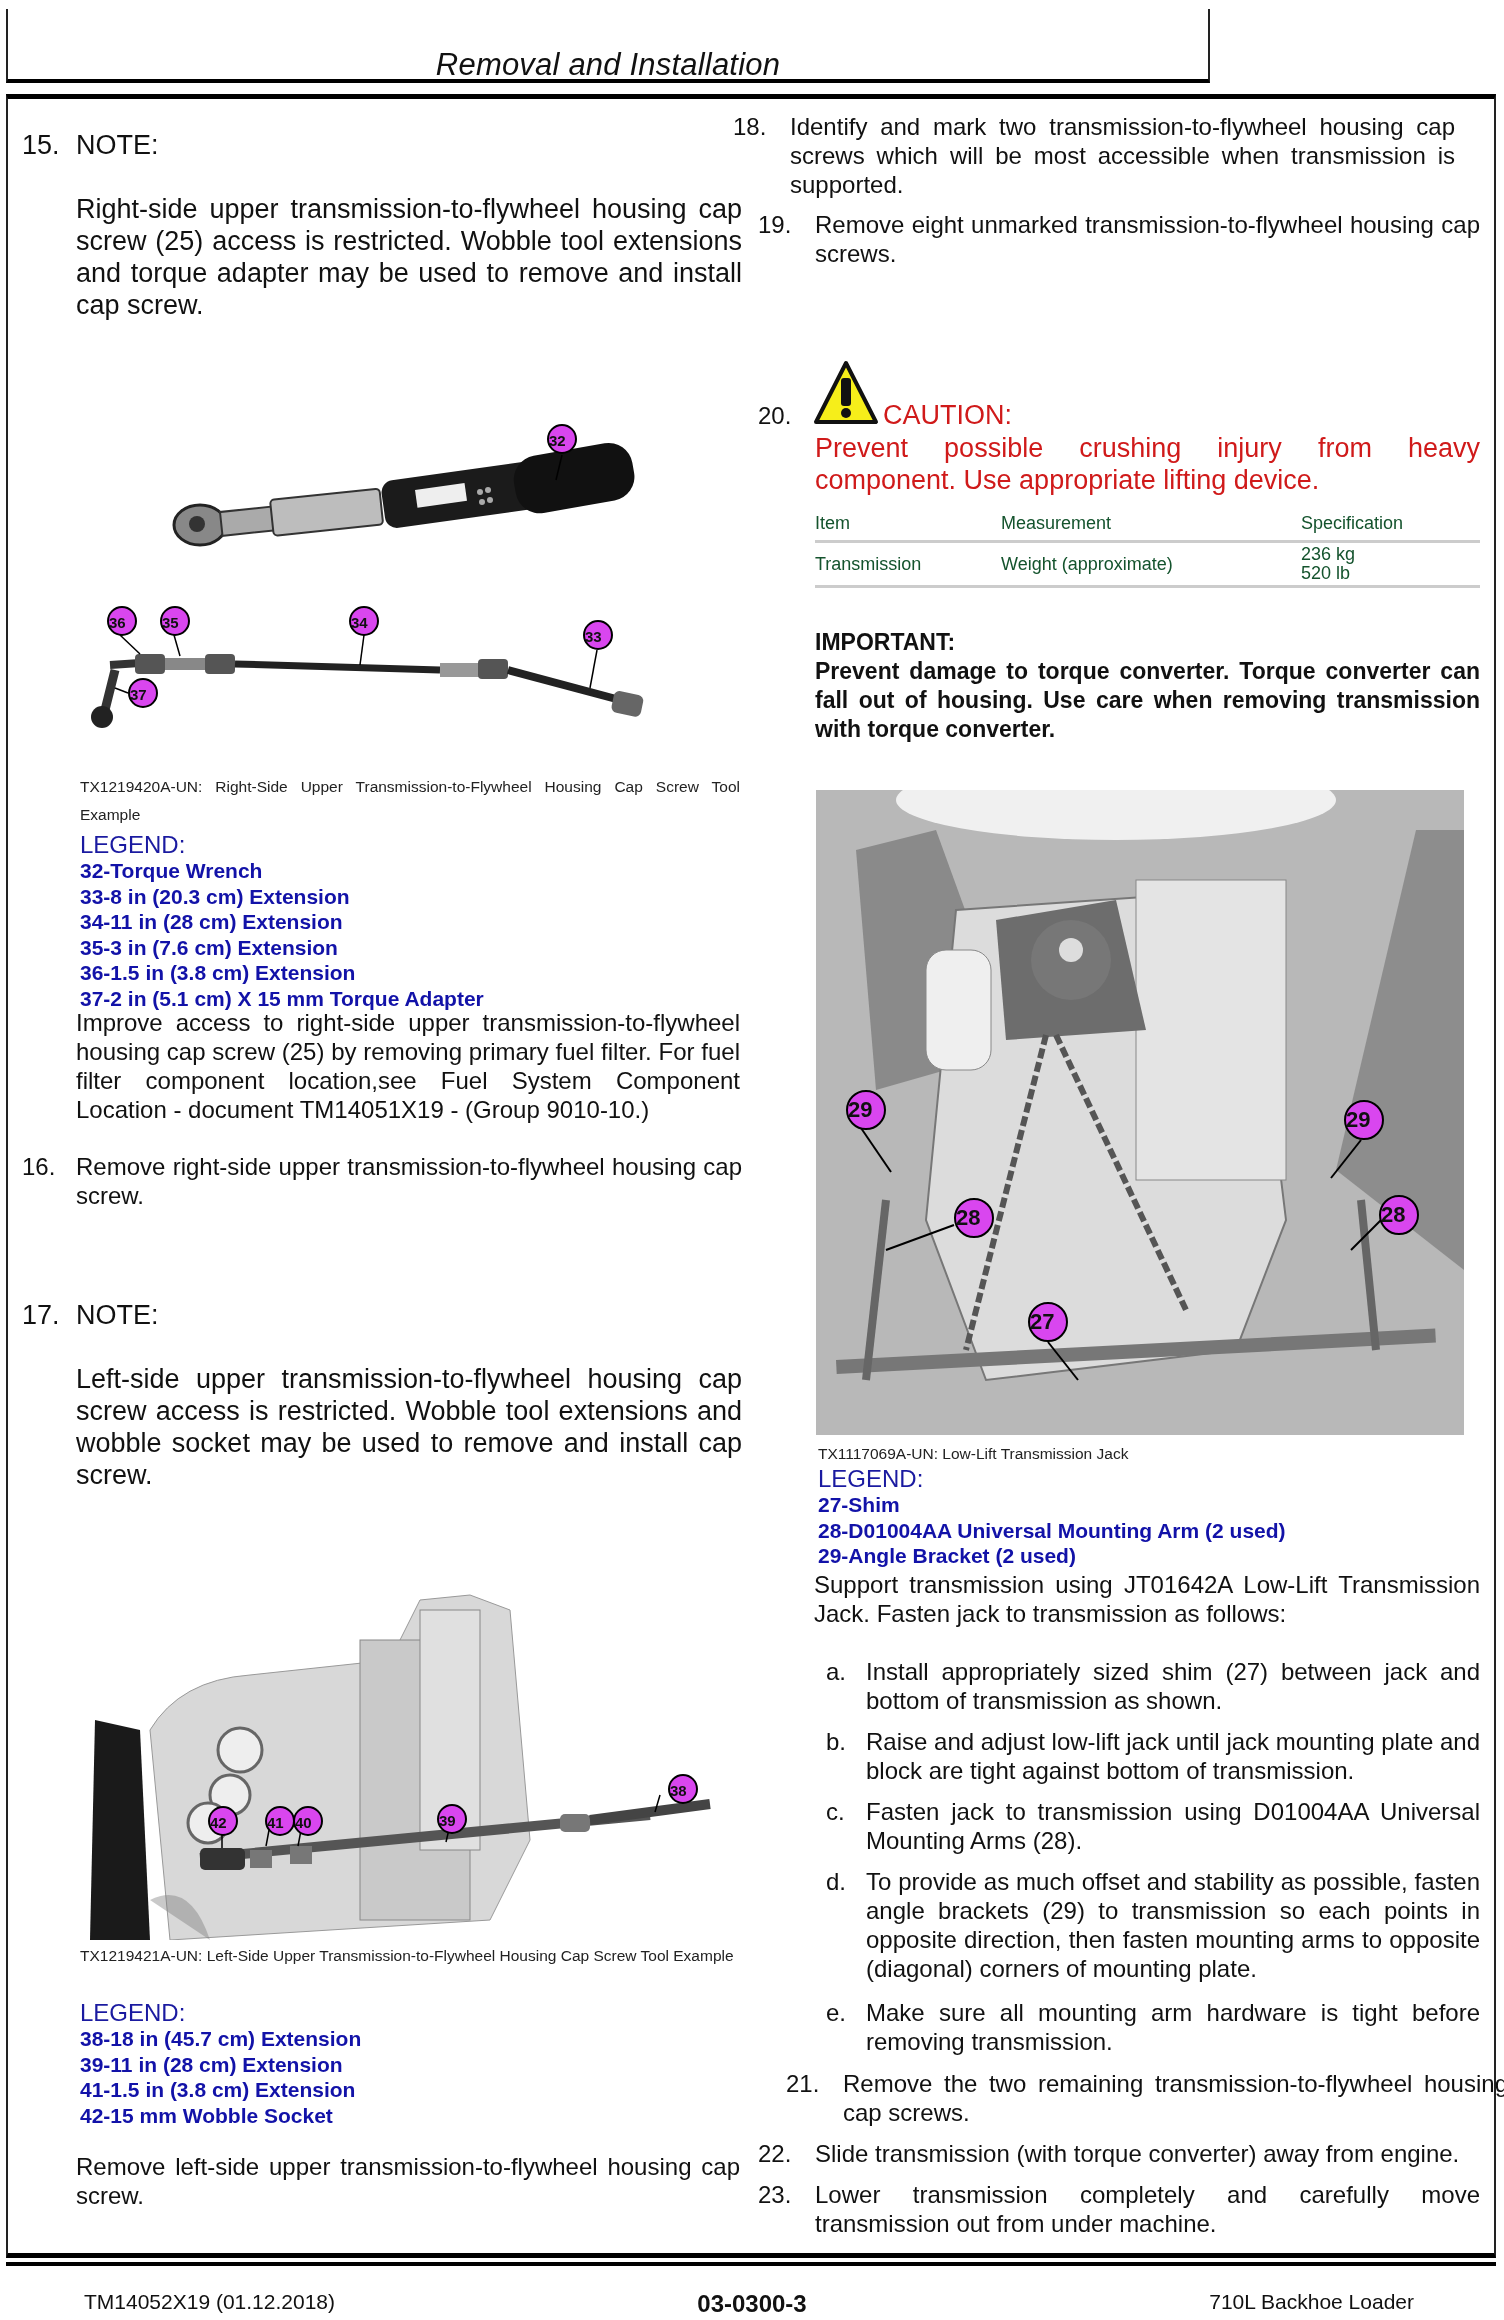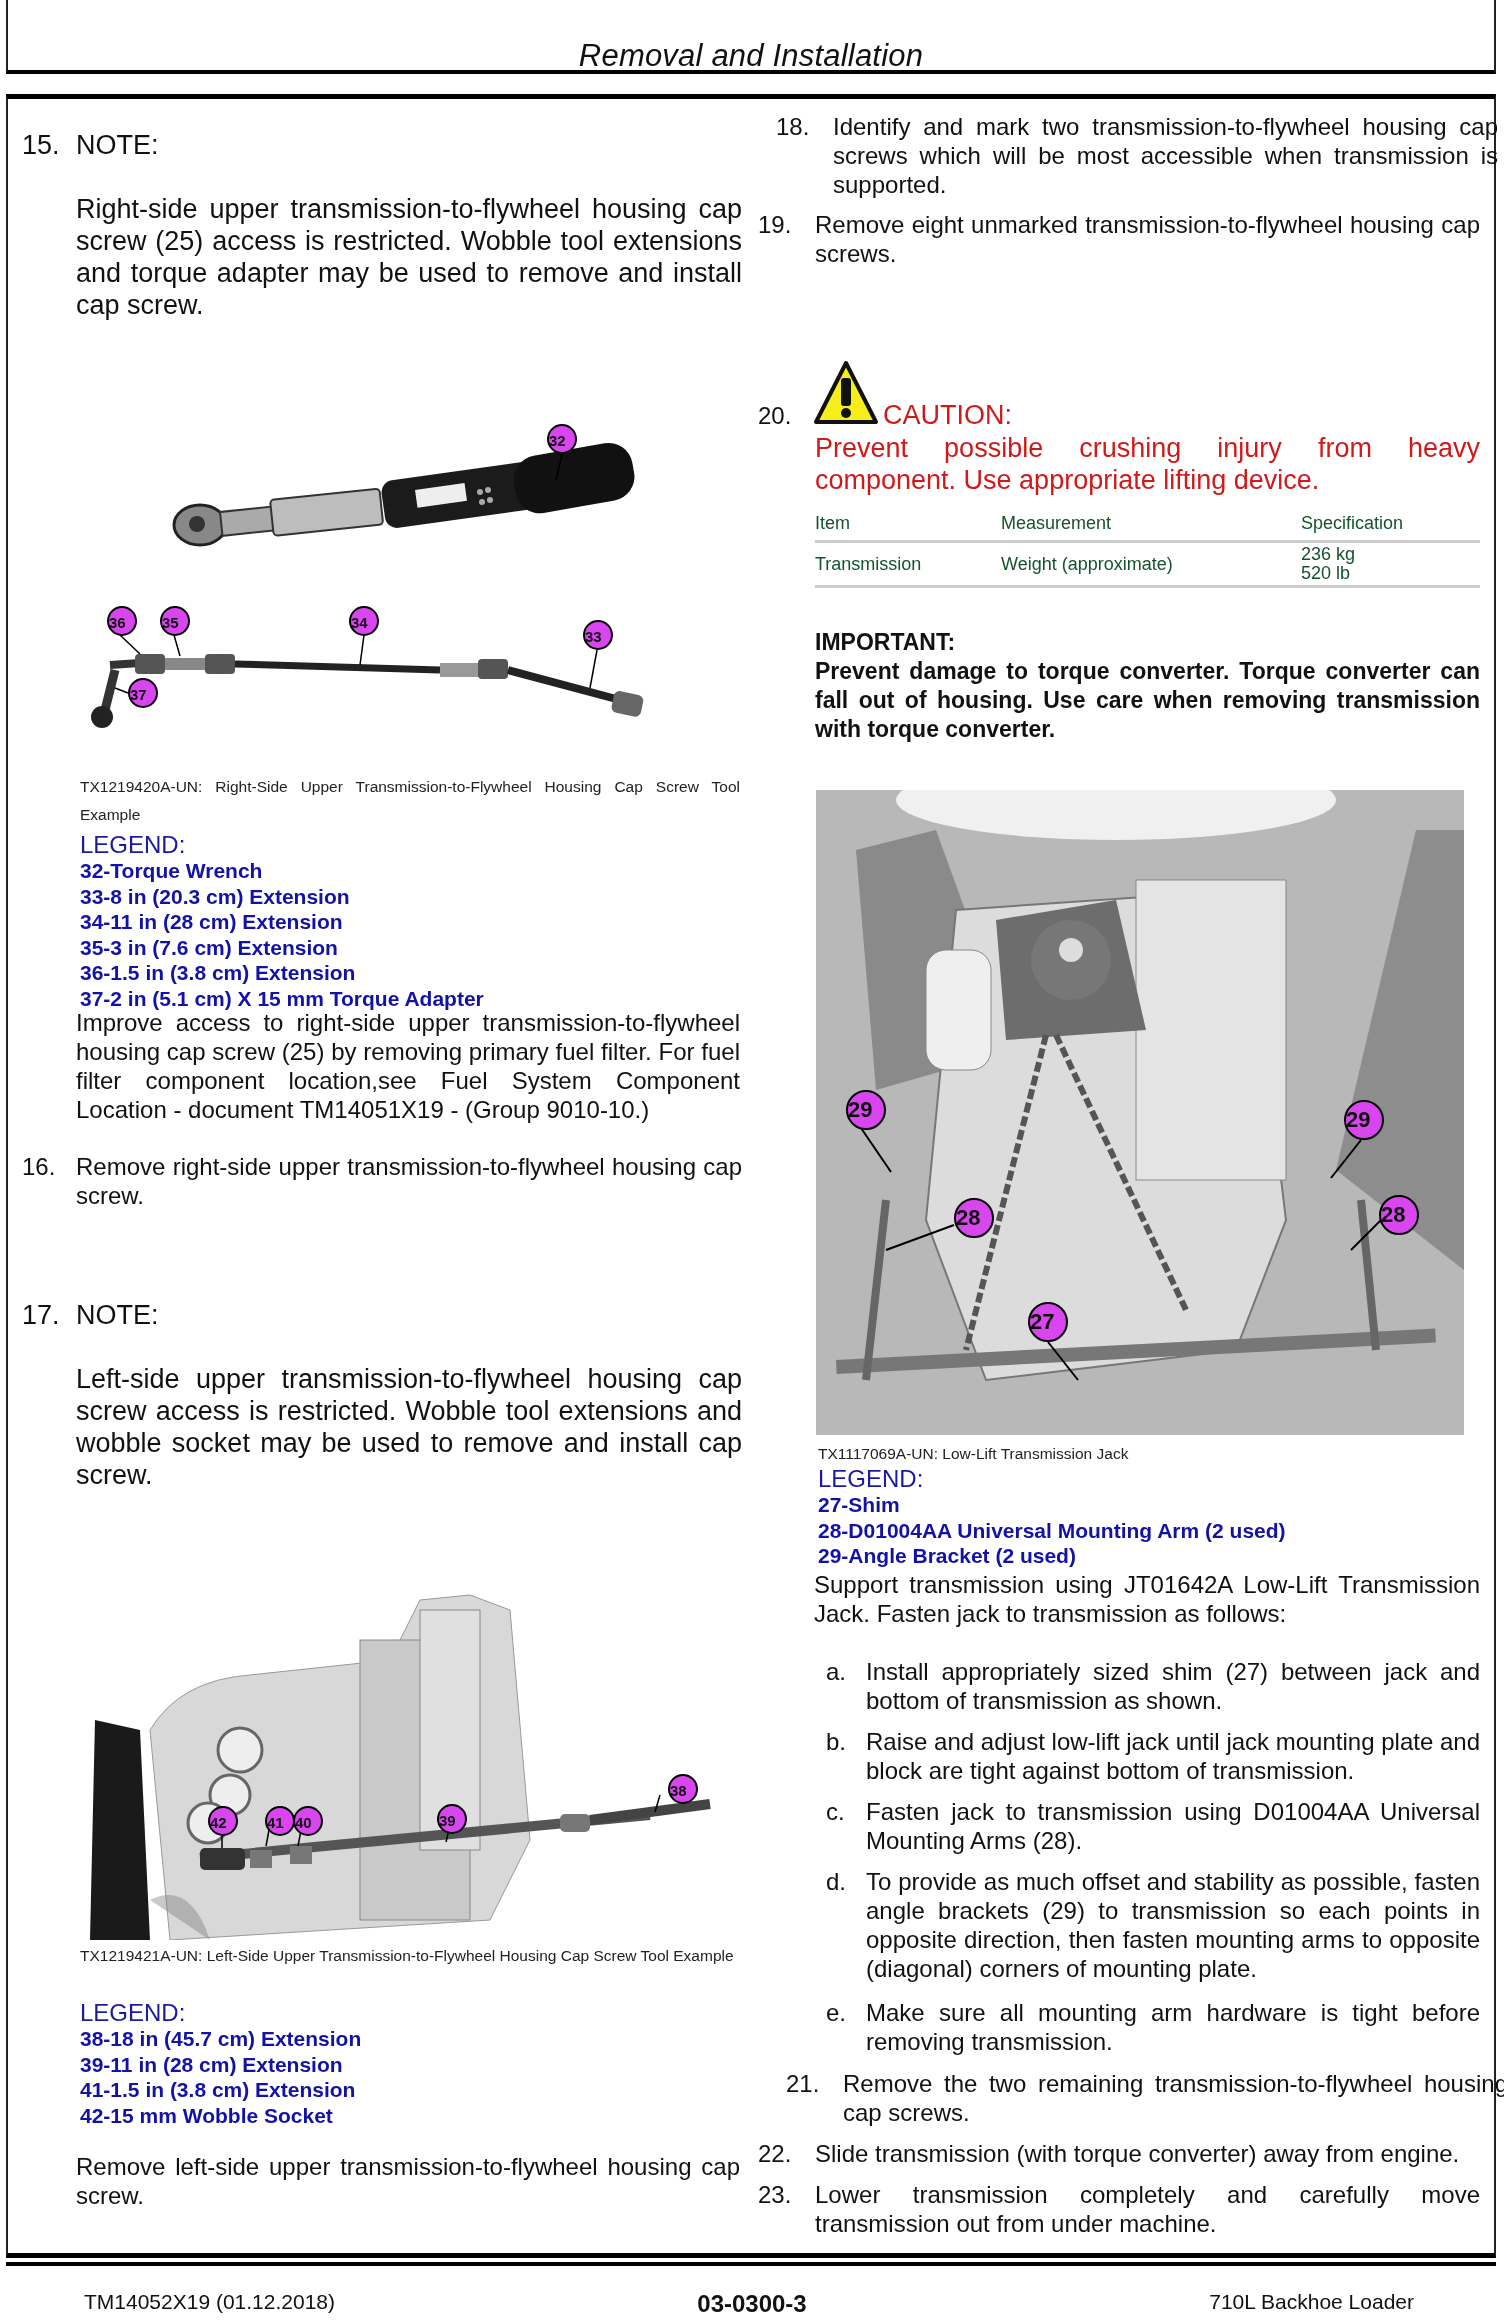--- a/index.html
+++ b/index.html
@@ -1,19 +1,19 @@
 <!DOCTYPE html>
 <html><head>
 <meta charset="utf-8">
 <style>
   html, body { margin:0; padding:0; background:#fff; }
   body { width:1504px; height:2320px; position:relative; overflow:hidden;
          font-family:"Liberation Sans", sans-serif; color:#111; }
   .abs { position:absolute; }
-  #header-box { left:6px; top:0; width:1490px; height:74px; border:2px solid #222; border-top:none; border-bottom:4px solid #000; box-sizing:border-box; }
+  #header-box { left:6px; top:9px; width:1204px; height:74px; border:2px solid #222; border-top:none; border-bottom:4px solid #000; box-sizing:border-box; }
   #header-title { position:absolute; left:0; right:0; top:38px; text-align:center; font-size:31px; font-style:italic; letter-spacing:0.2px; }
   #content-box { left:6px; top:94px; width:1490px; height:2164px; border:2px solid #222; border-top:5px solid #000; border-bottom:5px solid #000; box-sizing:border-box; }
   #double-line { left:6px; top:2262px; width:1490px; height:4px; background:#000; }
   .step { position:absolute; font-size:25px; line-height:31px; }
   .num { position:absolute; left:0; top:0; }
   .txt { text-align:justify; }
   .note-head { font-size:27px; }
   .note-body { font-size:27px; line-height:32px; text-align:justify; }
   .caption { font-size:15.5px; color:#222; line-height:28px; text-align:justify; }
   .legend-title { color:#1a1aa0; font-size:24px; line-height:26px; }
@@ -152,21 +152,21 @@
 <div class="abs caption" style="left:80px; top:1942px; width:660px;">TX1219421A-UN: Left-Side Upper Transmission-to-Flywheel Housing Cap Screw Tool Example</div>
 <div class="abs" style="left:80px; top:2000px; width:660px;">
   <div class="legend-title">LEGEND:</div>
   <div class="legend-item">38-18 in (45.7 cm) Extension</div>
   <div class="legend-item">39-11 in (28 cm) Extension</div>
   <div class="legend-item">41-1.5 in (3.8 cm) Extension</div>
   <div class="legend-item">42-15 mm Wobble Socket</div>
 </div>
 <div class="abs note-body" style="left:76px; top:2152px; width:664px; font-size:24px; line-height:29px;">Remove left-side upper transmission-to-flywheel housing cap screw.</div>
 
-<div class="step" style="left:776px; top:112px; width:722px; font-size:24px; line-height:29px;">
+<div class="step" style="left:733px; top:112px; width:722px; font-size:24px; line-height:29px;">
   <span class="num">18.</span>
   <div class="txt" style="margin-left:57px; width:665px;">Identify and mark two transmission-to-flywheel housing cap screws which will be most accessible when transmission is supported.</div>
 </div>
 <div class="step" style="left:758px; top:210px; width:722px; font-size:24px; line-height:29px;">
   <span class="num">19.</span>
   <div class="txt" style="margin-left:57px; width:665px;">Remove eight unmarked transmission-to-flywheel housing cap screws.</div>
 </div>
 
 <div class="step" style="left:758px; top:360px; width:722px;">
   <span class="num" style="top:40px; font-size:24px;">20.</span>

